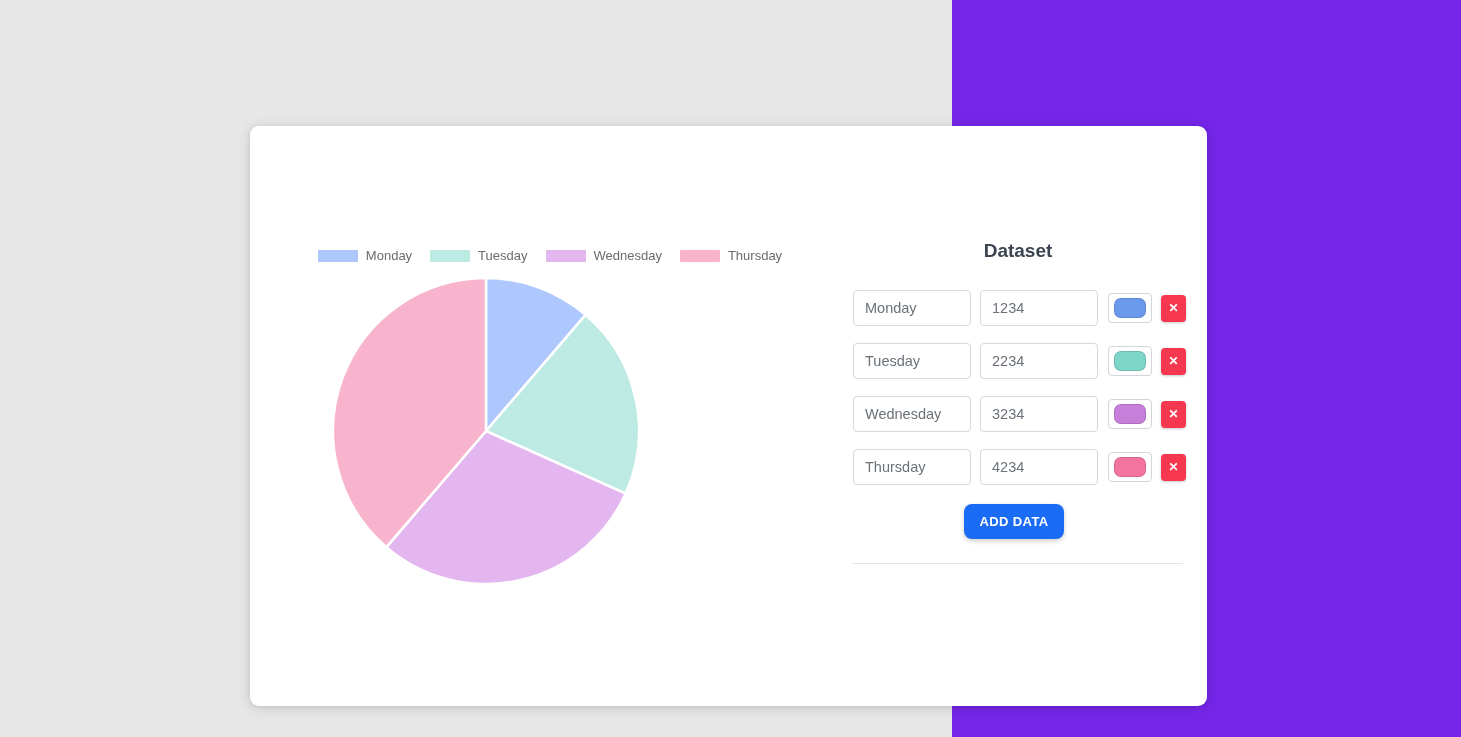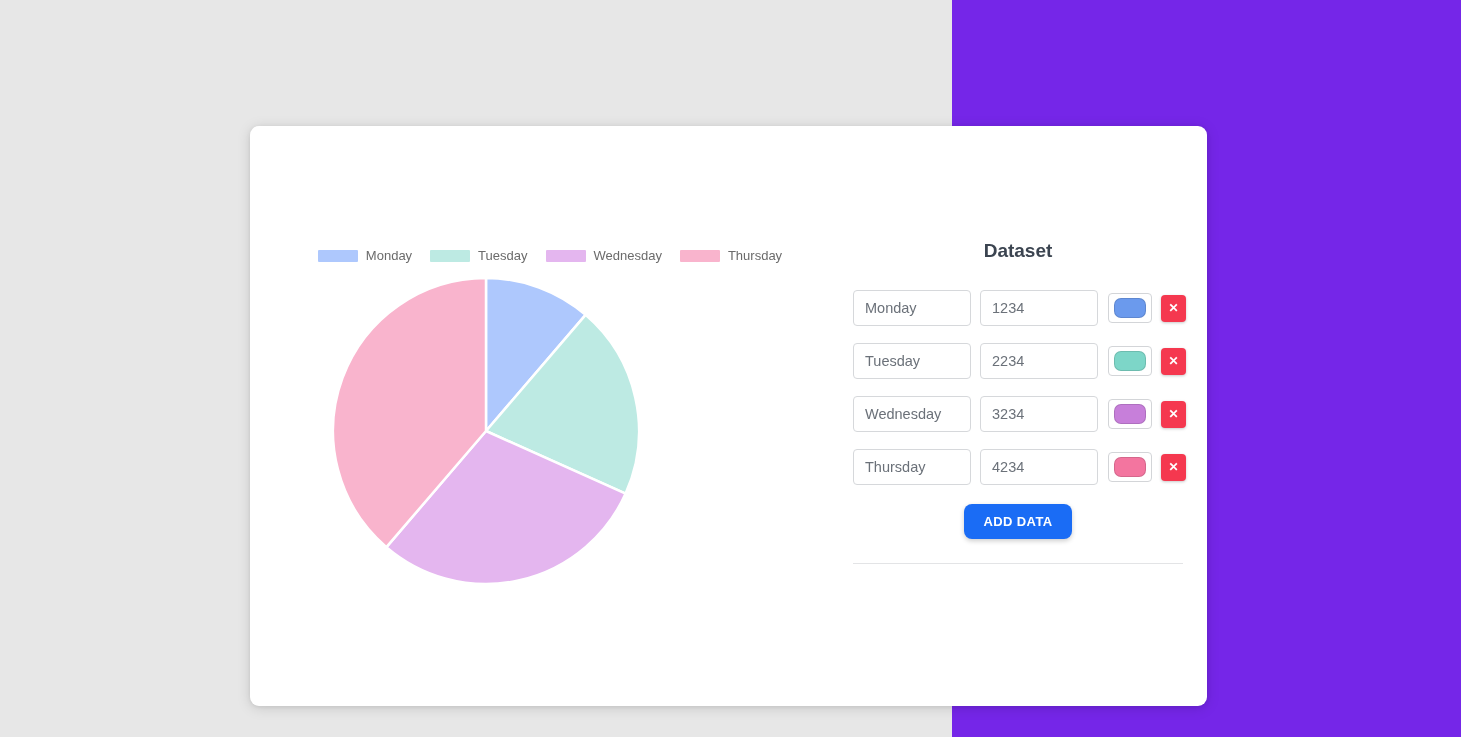--- a/index.html
+++ b/index.html
@@ -173,21 +173,21 @@
     text-align: center;
     cursor: pointer;
     box-shadow: 0 1px 3px rgba(0,0,0,0.22);
     font-family: "Liberation Sans", sans-serif;
     padding: 0;
   }
   #add-data-button {
     position: absolute;
     left: 111px;
     top: 378px;
-    width: 108px;
+    width: 100px;
     height: 35px;
     background: #1a6cf5;
     color: #ffffff;
     border: none;
     border-radius: 8px;
     font-size: 13px;
     font-weight: bold;
     letter-spacing: 0.4px;
     cursor: pointer;
     box-shadow: 0 2px 5px rgba(0,0,0,0.20);

